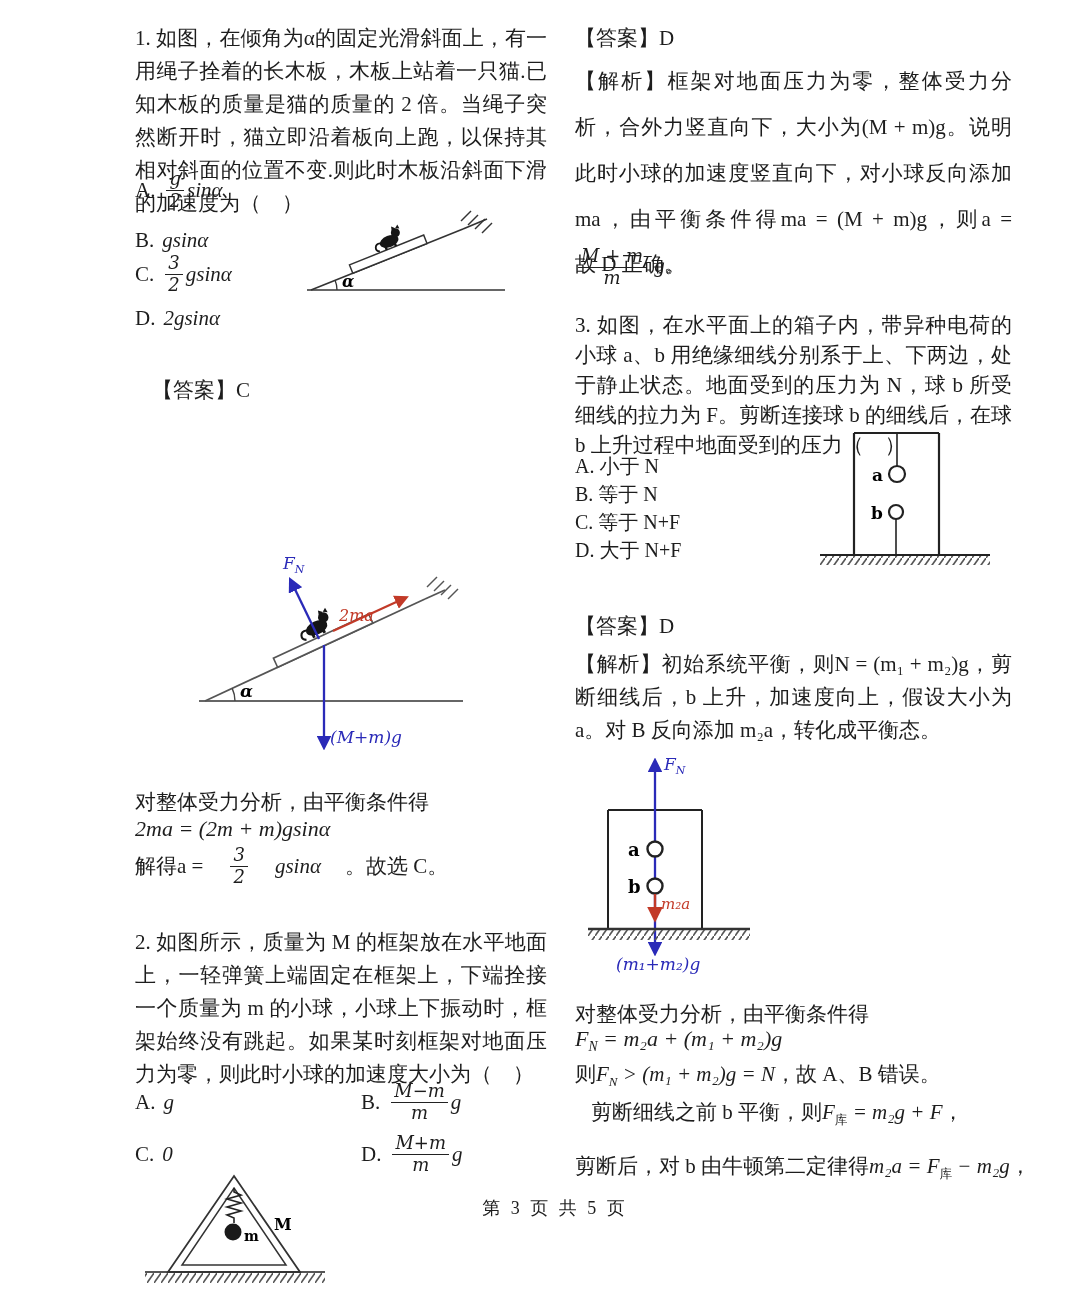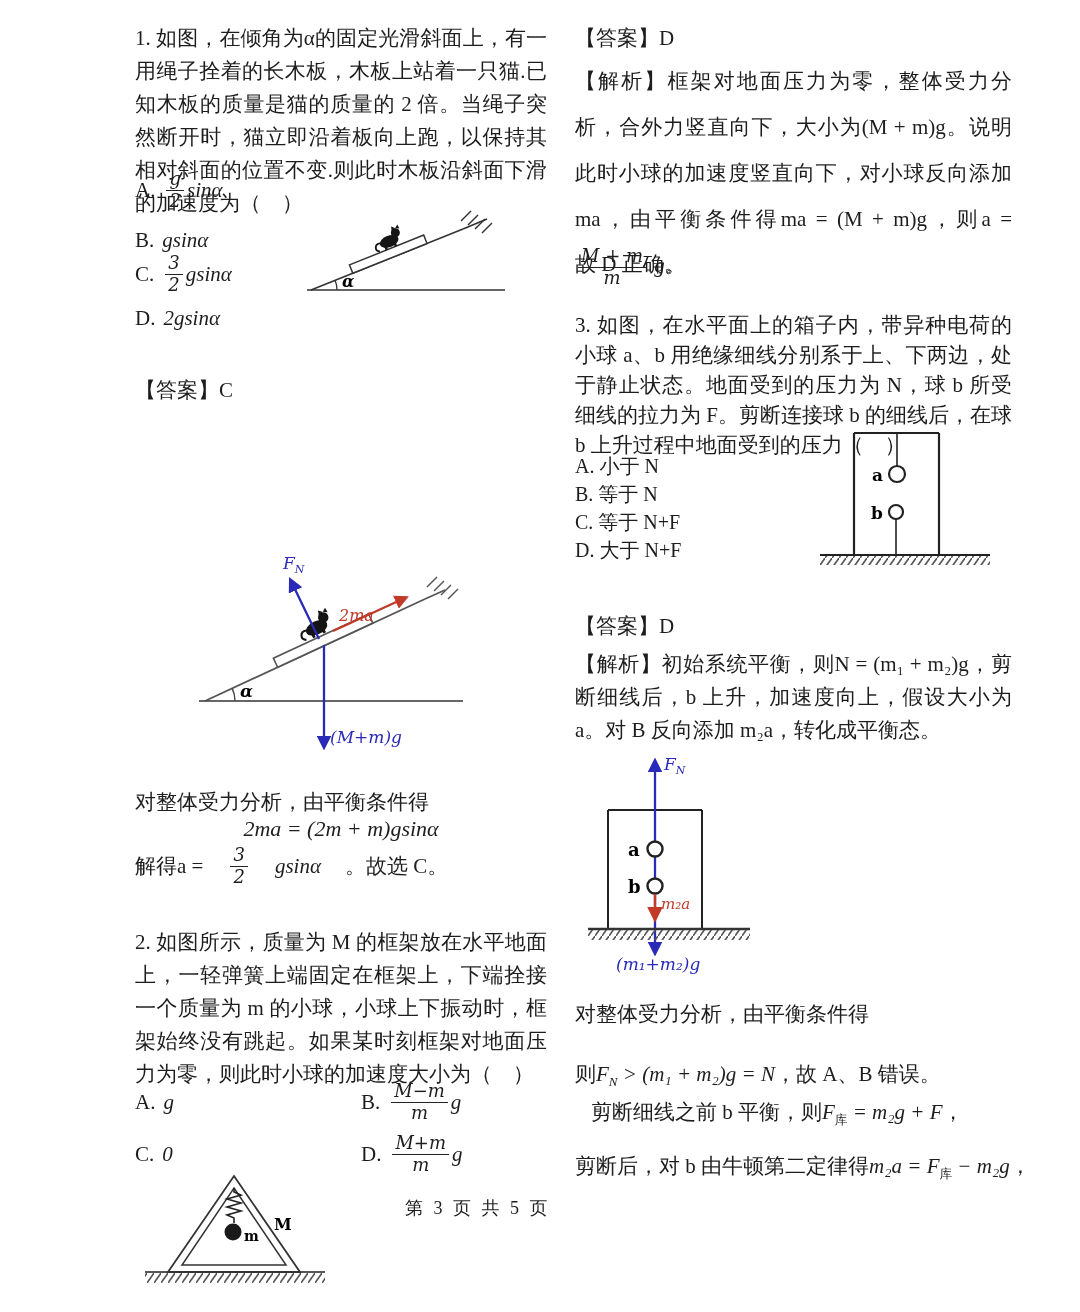--- a/index.html
+++ b/index.html
@@ -5,31 +5,31 @@
   html,body { margin:0; padding:0; background:#ffffff; }
   .page { position:relative; width:1080px; height:1312px; background:#fff;
           font-family:"Liberation Serif","DejaVu Serif",serif; color:#1d1d1d; overflow:hidden; }
   .abs { position:absolute; }
   p { margin:0; }
   .cjk { font-size:21px; line-height:33px; text-align:justify; }
   .cjk-r { font-size:21px; line-height:30px; text-align:justify; }
   .wide { line-height:46px; }
   .ans { font-size:21px; }
   .math { font-style:italic; font-family:Liberation Serif, serif; }
-  .eq { font-size:22px; text-align:center; }
+  .eq { font-size:22px; }
   .frac { display:inline-block; vertical-align:middle; text-align:center; line-height:1.05;
           font-size:18px; font-style:italic; font-family:"DejaVu Serif",serif; margin:0 3px; }
   .frac .num { display:block; border-bottom:1.4px solid #222; padding:0 3px 1px 3px; }
   .frac .den { display:block; padding-top:1px; }
   .optrow { display:flex; align-items:center; height:48px; font-size:21px; }
   .optlbl { margin-right:8px; }
   sub.s { font-size:0.62em; font-style:italic; }
   sub.sc { font-size:0.60em; font-style:normal; }
   .nowrap { white-space:nowrap; }
-  .footer { font-size:18px; letter-spacing:3px; text-align:left; }
+  .footer { font-size:18px; letter-spacing:3px; text-align:center; }
   svg text { font-family:"DejaVu Serif","Liberation Serif",serif; }
   .svgmath { font-style:italic; }
   .vecB { stroke:var(--blue,#2a2ab8); }
   .vecR { stroke:var(--red,#c23a28); }
   .fillB { fill:var(--blue,#2a2ab8); }
   .fillR { fill:var(--red,#c23a28); }
   .txtB { fill:var(--blue,#2a2ab8); }
   .txtR { fill:var(--red,#c23a28); }
 </style>
 </head>
@@ -98,21 +98,21 @@
         <line x1="163" y1="22" x2="173" y2="12"></line>
         <line x1="170" y1="26" x2="180" y2="16"></line>
         <line x1="177" y1="30" x2="187" y2="20"></line>
       </g>
       <polygon points="47.8,70.3 122,40.5 118.7,32.1 44.5,61.9" fill="#fff" stroke="#333" stroke-width="1.5"></polygon>
       <use href="#cat" transform="translate(86,43) rotate(-22) scale(0.82)"></use>
       <path d="M32,87 A26,26 0 0 0 30.1,77.3" fill="none" stroke="#333" stroke-width="1.3"></path>
       <text x="37" y="84" font-size="16" font-weight="bold" class="svgmath">α</text>
     </svg>
 
-    <p class="abs ans" style="left:0; top:376px;">【答案】C</p>
+    <p class="abs ans" style="left:17px; top:376px;">【答案】C</p>
 
     <svg class="abs" style="left:58px; top:543px;" width="278" height="228" viewBox="0 0 278 228">
       <line x1="6" y1="158" x2="270" y2="158" stroke="#666" stroke-width="2"></line>
       <line x1="12" y1="158" x2="232" y2="56" stroke="#555" stroke-width="1.8"></line>
       <line x1="232" y1="56" x2="252" y2="47" stroke="#555" stroke-width="1.8"></line>
       <g stroke="#555" stroke-width="1.5">
         <line x1="234" y1="44" x2="244" y2="34"></line>
         <line x1="241" y1="48" x2="251" y2="38"></line>
         <line x1="248" y1="52" x2="258" y2="42"></line>
         <line x1="255" y1="56" x2="265" y2="46"></line>
@@ -230,20 +230,23 @@
       <text x="40" y="110" font-size="18" font-weight="bold">a</text>
       <text x="40" y="147" font-size="18" font-weight="bold">b</text>
       <text x="73" y="163" font-size="15" class="svgmath txtR">m₂a</text>
       <line x1="0" y1="183" x2="162" y2="183" stroke="#333" stroke-width="2.4"></line>
       <rect x="0" y="184" width="162" height="10" fill="url(#hatch)"></rect>
       <text x="28" y="224" font-size="17" class="svgmath txtB">(m₁+m₂)g</text>
     </svg>
 
     <p class="abs cjk" style="left:0; top:998px; width:437px;">对整体受力分析，由平衡条件得</p>
 
+    <p class="abs eq" style="left:0; top:1026px; width:437px;">
+      <span class="math">F</span><sub class="s">N</sub><span class="math"> = m₂a + (m₁ + m₂)g</span>
+    </p>
 
     <p class="abs cjk nowrap" style="left:0; top:1058px;">
       <span>则</span><span class="math">F</span><sub class="s">N</sub><span class="math"> &gt; (m₁ + m₂)g = N</span><span>，故 A、B 错误。</span>
     </p>
 
     <p class="abs cjk nowrap" style="left:0; top:1096px;margin-left:16px;">
       <span>剪断细线之前 b 平衡，则</span><span class="math">F</span><sub class="sc">库</sub><span class="math"> = m₂g + F</span><span>，</span>
     </p>
 
     <p class="abs cjk nowrap" style="left:0; top:1150px;">

